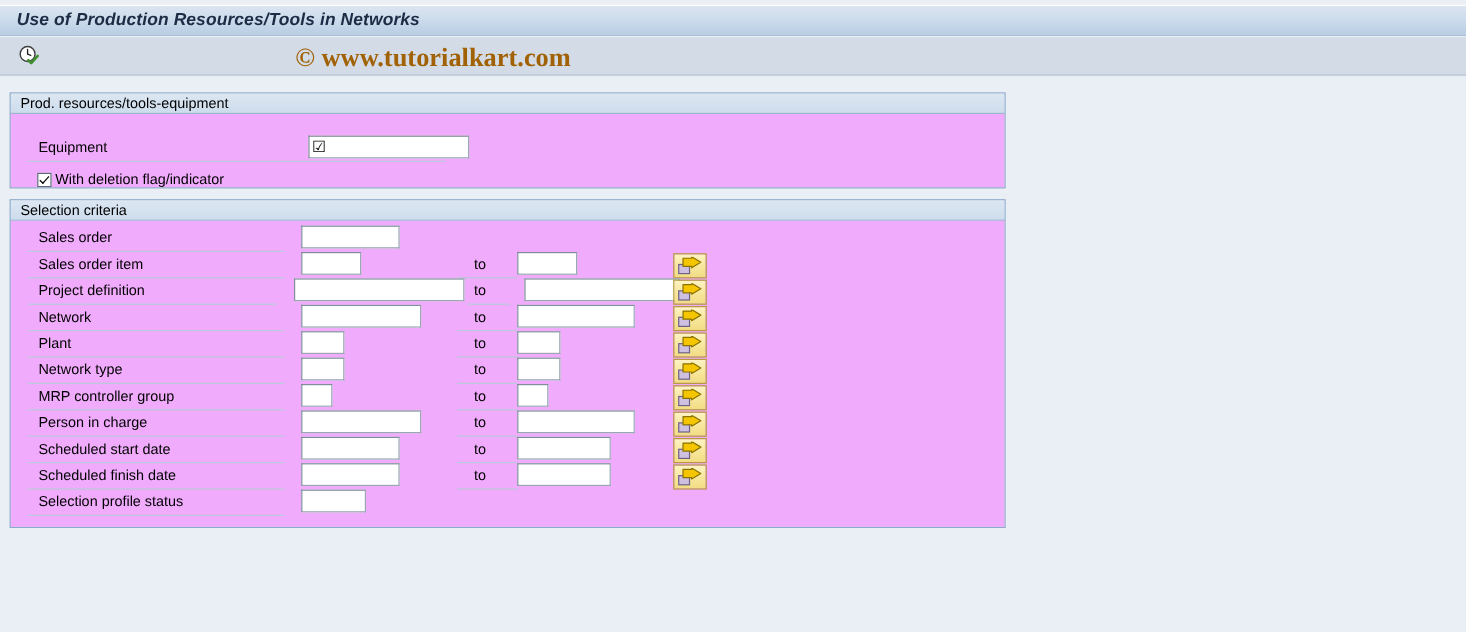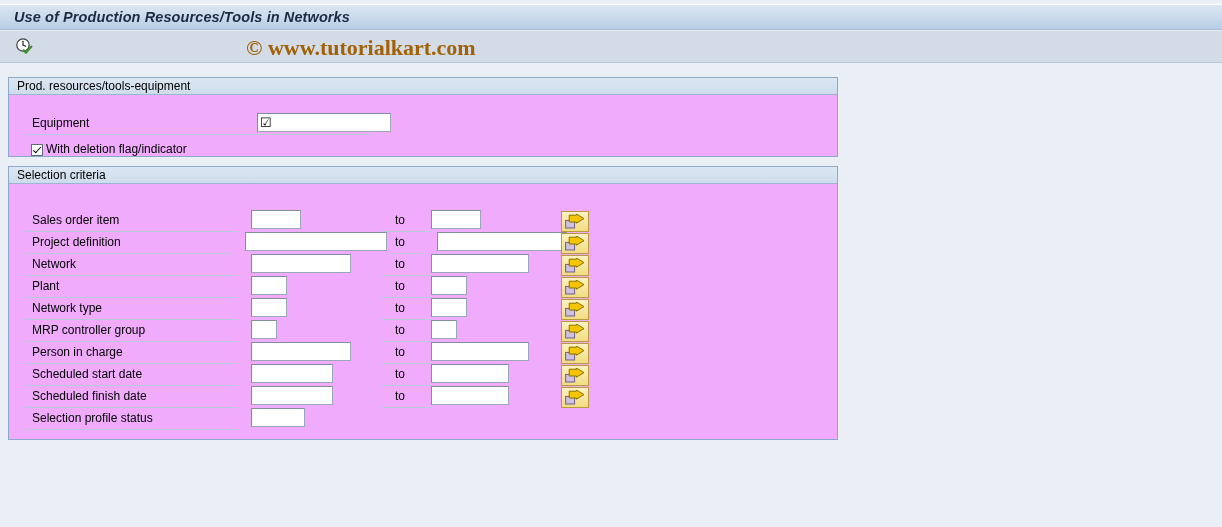--- a/index.html
+++ b/index.html
@@ -251,20 +251,25 @@
       <span class="chk-box checked"></span>
       <span class="chk-label">With deletion flag/indicator</span>
     </div>
 
   </div>
 </div>
 
 <div class="groupbox" id="gb-selection">
   <div class="gb-header">Selection criteria</div>
   <div class="gb-body" id="selection-body">
+      <div class="sel-row" style="top: 4px; width: 560px;">
+        <div class="sel-underline" style="width: 214px;"></div>
+        <span class="sel-label">Sales order</span>
+        <div class="sel-input" style="left: 228px; width: 82px;"></div>
+      </div>
       <div class="sel-row" style="top: 26px; width: 560px;">
         <div class="sel-underline" style="width: 214px;"></div>
         <span class="sel-label">Sales order item</span>
         <div class="sel-input" style="left: 228px; width: 50px;"></div>
         <div class="sel-underline" style="left: 358px; width: 50px;"></div>
         <span class="sel-to" style="left: 372px;">to</span>
         <div class="sel-input" style="left: 408px; width: 50px;"></div>
       </div>
       <div class="ms-btn" style="top: 27px;">
         <span>

